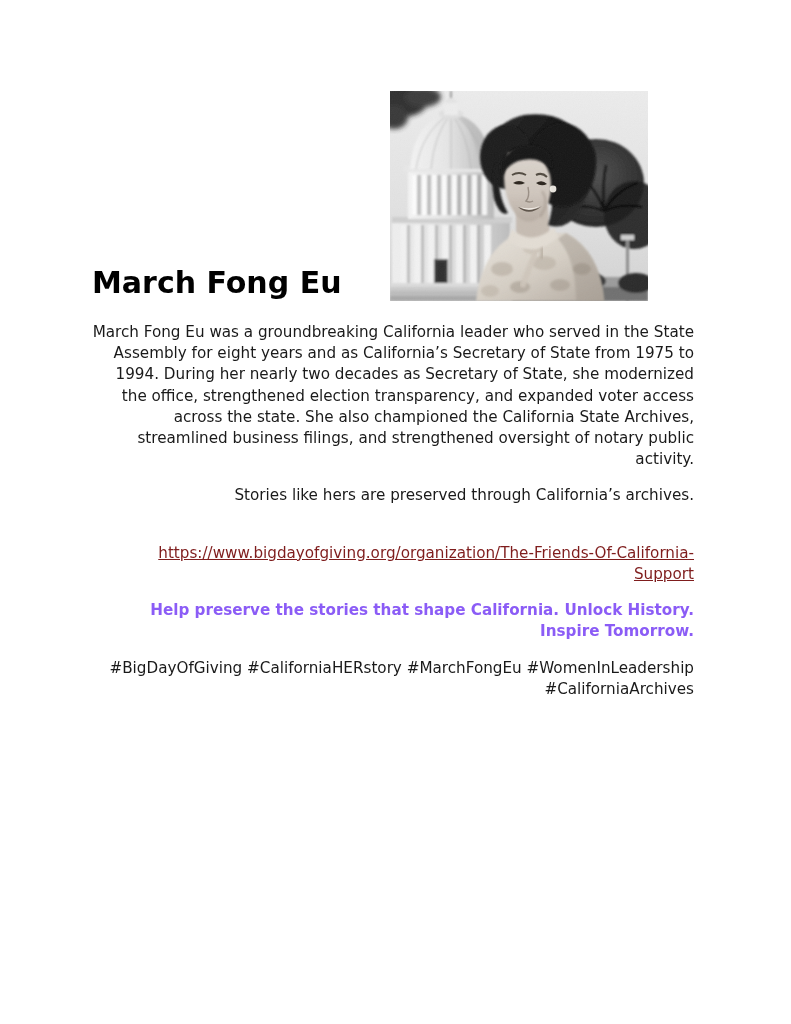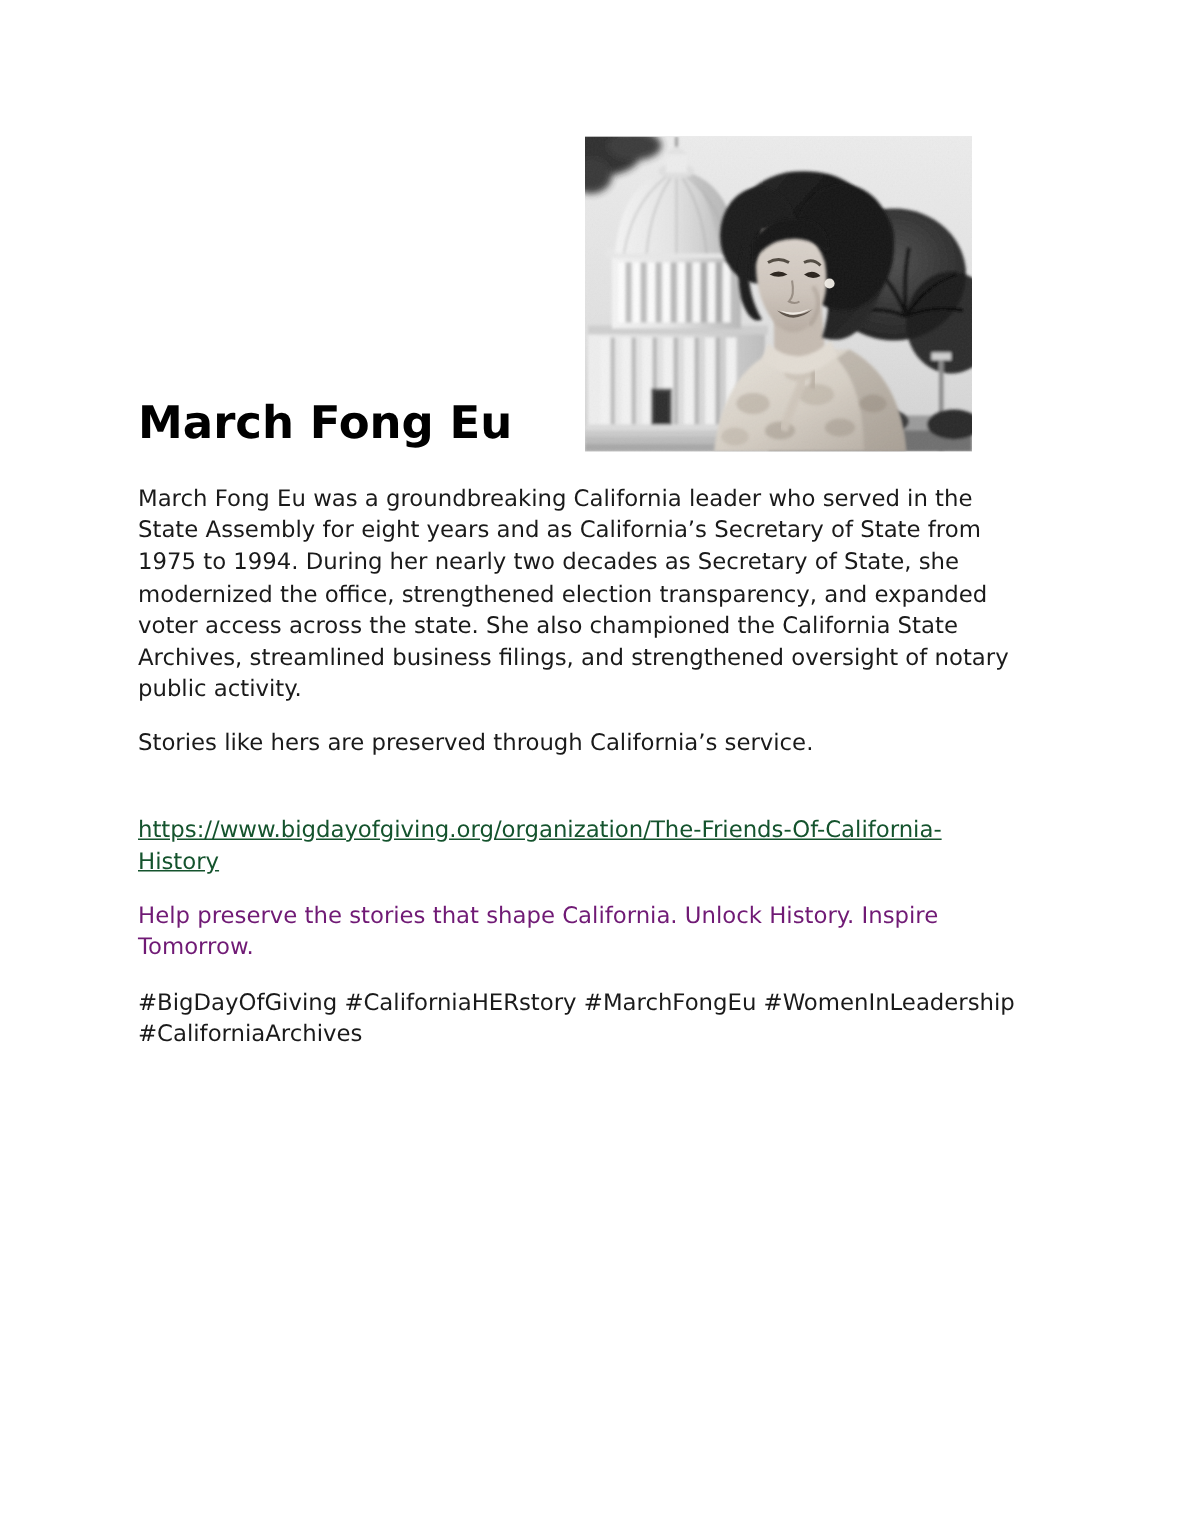--- a/index.html
+++ b/index.html
@@ -51,34 +51,34 @@
   }
 
   
   .body-col {
     position: absolute;
     left: 92px;
     top: 322px;
     width: 604px;
   }
   .para {
-    margin: 0 12px 15px 0;
+    margin: 0 2px 15px 0;
     font-size: 15.2px;
     line-height: 21.2px;
     color: #1a1a1a;
-    text-align: left;
+    text-align: right;
   }
   .para.bold {
-    font-weight: normal;
-    color: #701a75;
+    font-weight: bold;
+    color: #8b5cf6;
   }
   .para:last-child { margin-bottom: 0; }
 
   .doc-link {
-    color: #14532d;
+    color: #7f1d1d;
     text-decoration: underline;
     word-break: break-word;
   }
   .link-line { display: block; }
 </style>
 </head>
 <body>
 
 <div class="page">
 
@@ -296,25 +296,25 @@
   </div>
 
   <h1 class="title">March Fong Eu</h1>
 
   <div class="body-col">
 
     <p class="para">March Fong Eu was a groundbreaking California leader who served in the State Assembly for eight years and as California’s Secretary of State from 1975 to 1994. During her nearly two decades as Secretary of State, she modernized the office, strengthened election transparency, and expanded voter access across the state. She also championed the California State Archives, streamlined business filings, and strengthened oversight of notary public activity.</p>
 
 
 
-    <p class="para">Stories like hers are preserved through California’s service.</p>
+    <p class="para">Stories like hers are preserved through California’s archives.</p>
 
     <p class="para">
       <br>
-      <a class="doc-link" href="#"><span class="link-line">https://www.bigdayofgiving.org/organization/The-Friends-Of-California-</span><span class="link-line">History</span></a>
+      <a class="doc-link" href="#"><span class="link-line">https://www.bigdayofgiving.org/organization/The-Friends-Of-California-</span><span class="link-line">Support</span></a>
     </p>
 
     <p class="para bold">Help preserve the stories that shape California. Unlock History. Inspire Tomorrow.</p>
 
     <p class="para">#BigDayOfGiving #CaliforniaHERstory #MarchFongEu #WomenInLeadership #CaliforniaArchives</p>
 
   </div>
 
 </div>
 

